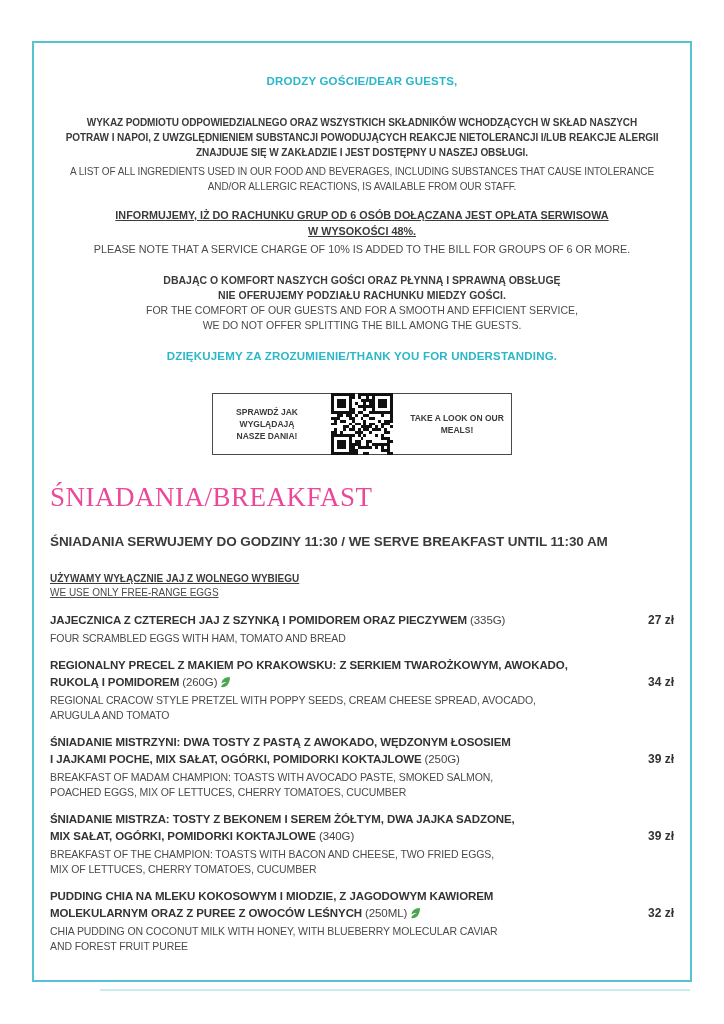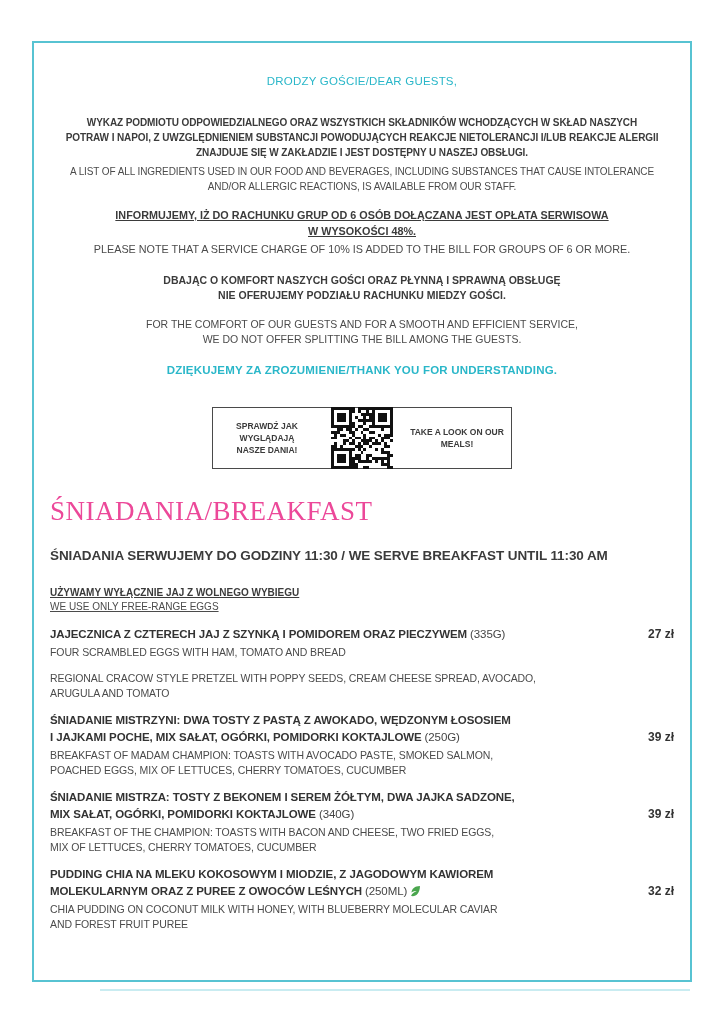--- a/index.html
+++ b/index.html
@@ -9,28 +9,28 @@
   }
   .frame{
     position:absolute;left:32px;top:41px;width:660px;height:941px;
     border:2px solid #57c3d2;background:#fff;box-sizing:border-box;
   }
   .content{padding:0 16px;}
   .center{text-align:center;}
   .ml{white-space:pre-line;}
   .teal{color:#2ab7c9;}
 
-  .greeting{margin-top:32px;font-size:11.5px;font-weight:normal;letter-spacing:.2px;}
+  .greeting{margin-top:32px;font-size:11.5px;font-weight:bold;letter-spacing:.2px;}
   .para{font-size:10px;line-height:15px;letter-spacing:-.1px;}
   .allergen-pl{margin-top:28px;font-weight:bold;}
   .allergen-en{margin-top:4px;color:#4b4b4b;}
   .service-pl{margin-top:13px;font-size:10.8px;line-height:16px;font-weight:bold;text-decoration:underline;}
   .service-en{margin-top:3px;font-size:10.8px;line-height:15px;color:#4b4b4b;}
   .comfort-pl{margin-top:16px;font-weight:bold;font-size:10.5px;line-height:15px;}
-  .comfort-en{margin-top:14px;font-size:10.5px;line-height:15px;color:#4b4b4b;}
+  .comfort-en{margin-top:0;font-size:10.5px;line-height:15px;color:#4b4b4b;}
   .thanks{margin-top:17px;font-size:11.5px;font-weight:bold;letter-spacing:.2px;}
 
   .qr-banner{
     margin:31px auto 0;width:300px;height:62px;border:1px solid #4a4a4a;
     display:flex;align-items:center;justify-content:center;gap:10px;box-sizing:border-box;background:#fff;
   }
   .qr-label{font-size:8.5px;font-weight:bold;line-height:12px;text-align:center;width:112px;color:#3b3b3b;}
   .qr-code{width:62px;height:62px;flex:0 0 auto;}
   .qr-code svg{width:62px;height:62px;display:block;fill:#111;shape-rendering:crispEdges;}
 
@@ -345,20 +345,27 @@
 
       <div class="item" style="margin-top:12px;">
         <div class="item-head">
           <div class="item-title"><span class="item-name ml">JAJECZNICA Z CZTERECH JAJ Z SZYNKĄ I POMIDOREM ORAZ PIECZYWEM</span><span class="item-weight">(335G)</span></div>
           <div class="item-price">27 zł</div>
         </div>
         <div class="item-desc ml">FOUR SCRAMBLED EGGS WITH HAM, TOMATO AND BREAD</div>
       </div>
 
       <div class="item">
+        <div class="item-head">
+          <div class="item-title"><span class="item-name ml">REGIONALNY PRECEL Z MAKIEM PO KRAKOWSKU: Z SERKIEM TWAROŻKOWYM, AWOKADO,
+RUKOLĄ I POMIDOREM</span><span class="item-weight">(260G)</span><span class="leaf-icon"><svg viewBox="0 0 16 16" width="13" height="13">
+                  <path d="M13.5 2.5c-6.5 0-10 3.5-10.5 8 2-1.5 4.5-2 6.5-2-2.5 1-5.5 2.5-7 6 .5.3 1.2.5 2 .5 5 0 9-4.5 9-12.5z" fill="#4aa64e"></path>
+                </svg></span></div>
+          <div class="item-price">34 zł</div>
+        </div>
         <div class="item-desc ml">REGIONAL CRACOW STYLE PRETZEL WITH POPPY SEEDS, CREAM CHEESE SPREAD, AVOCADO,
 ARUGULA AND TOMATO</div>
       </div>
 
       <div class="item">
         <div class="item-head">
           <div class="item-title"><span class="item-name ml">ŚNIADANIE MISTRZYNI: DWA TOSTY Z PASTĄ Z AWOKADO, WĘDZONYM ŁOSOSIEM
 I JAJKAMI POCHE, MIX SAŁAT, OGÓRKI, POMIDORKI KOKTAJLOWE</span><span class="item-weight">(250G)</span></div>
           <div class="item-price">39 zł</div>
         </div>

